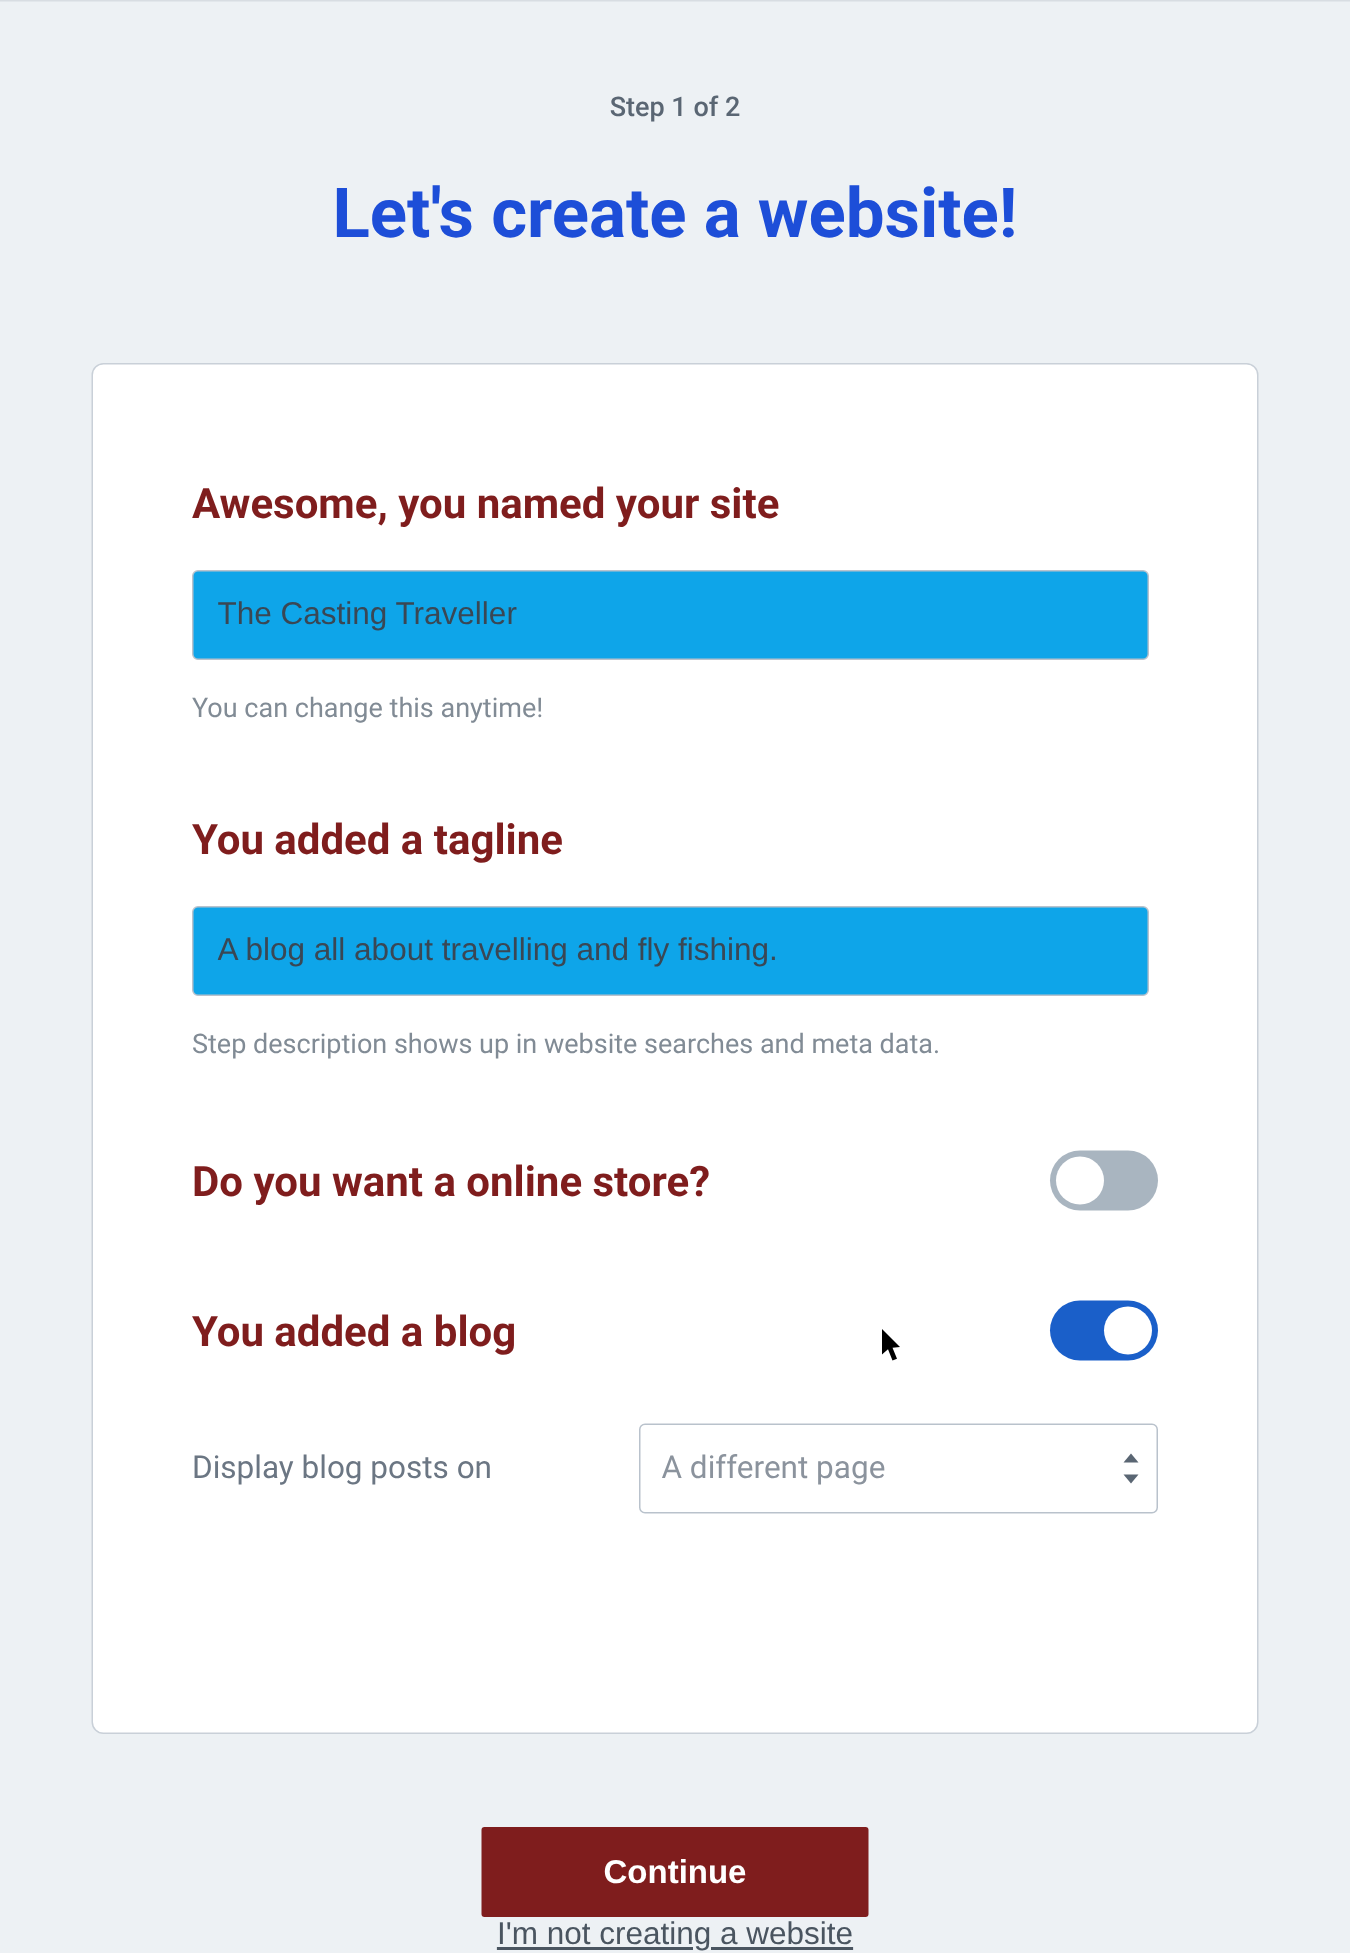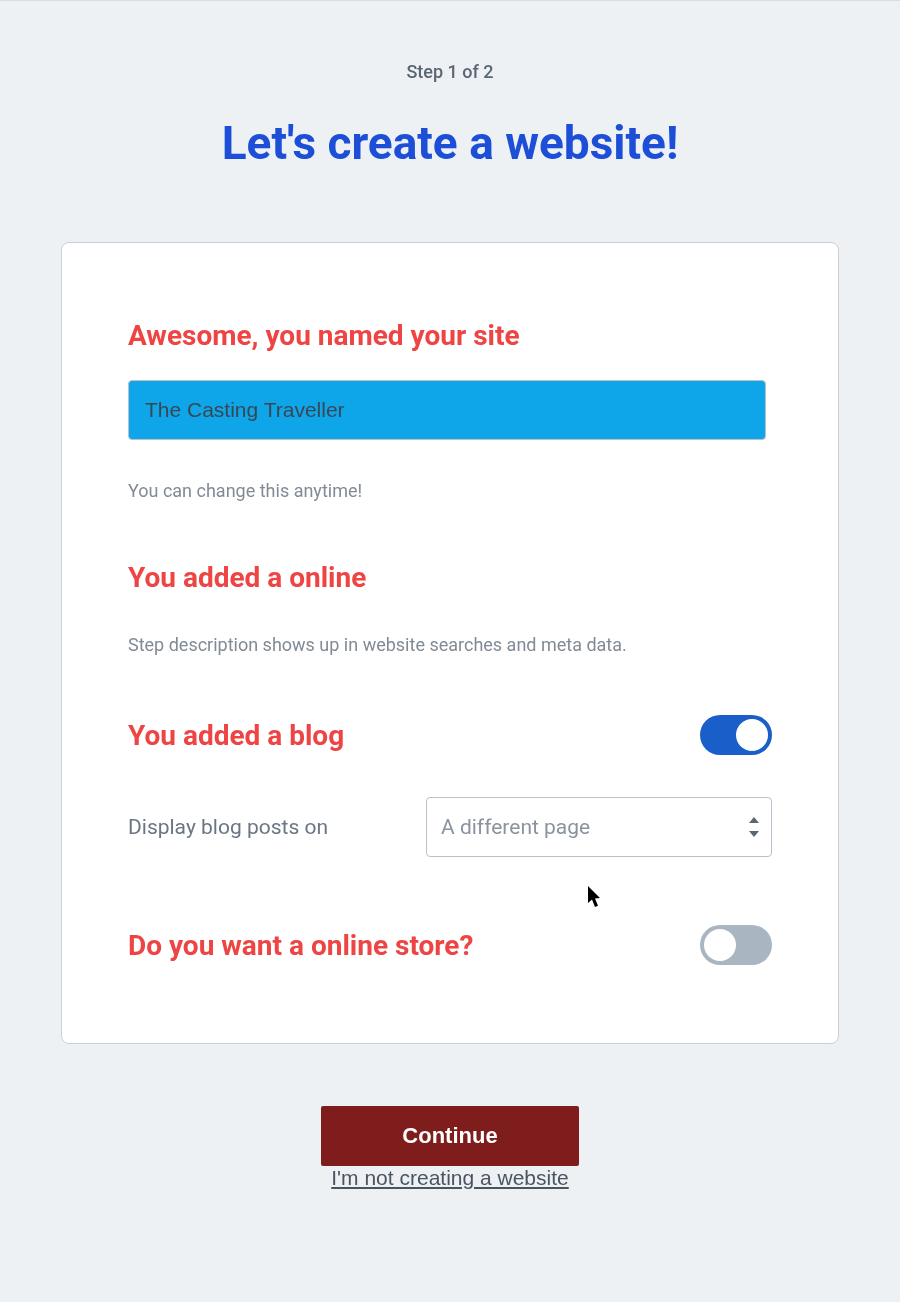--- a/index.html
+++ b/index.html
@@ -37,37 +37,37 @@
     background: #ffffff;
     border: 1px solid #c9d0d8;
     border-radius: 8px;
     padding: 76px 66px 78px 66px;
   }
   .section { margin-bottom: 60px; }
   .section:last-child { margin-bottom: 0; }
   .section-heading {
     font-size: 28px;
     font-weight: 700;
-    color: #ef4444;
+    color: #7f1d1d;
     margin-bottom: 28px;
   }
   .text-input {
     width: 638px;
     height: 60px;
     border: 1px solid #b9c2cc;
     border-radius: 4px;
     padding: 0 16px;
     font-size: 21px;
     color: #3a4754;
     background: #0ea5e9;
   }
   .helper-text {
     font-size: 18px;
     color: #818b95;
-    margin-top: 40px;
+    margin-top: 22px;
   }
   .row-with-toggle {
     display: flex;
     align-items: center;
     justify-content: space-between;
   }
   .row-with-toggle .section-heading { margin-bottom: 0; }
   .toggle {
     width: 72px;
     height: 40px;
@@ -181,51 +181,52 @@
 
   <div class="card">
 
     <div class="section">
       <h2 class="section-heading">Awesome, you named your site</h2>
       <input type="text" class="text-input" value="The Casting Traveller" style="">
       <div class="helper-text">You can change this anytime!</div>
     </div>
 
     <div class="section">
-      <h2 class="section-heading">You added a online</h2>
+      <h2 class="section-heading">You added a tagline</h2>
+      <input type="text" class="text-input" value="A blog all about travelling and fly fishing." style="">
       <div class="helper-text">Step description shows up in website searches and meta data.</div>
+    </div>
+
+    <div class="section">
+      <div class="row-with-toggle">
+        <h2 class="section-heading">Do you want a online store?</h2>
+        <div class="toggle off">
+          <div class="handle"></div>
+        </div>
+      </div>
     </div>
 
     <div class="section" style="margin-bottom:68px;">
       <div class="row-with-toggle">
         <h2 class="section-heading">You added a blog</h2>
         <div class="toggle on">
           <div class="handle"></div>
         </div>
       </div>
       <div class="select-row">
         <div class="select-label">Display blog posts on</div>
         <div class="select-wrap">
           <div class="select-box">
             <span>A different page</span>
           </div>
           <span class="select-arrows"></span>
         </div>
       </div>
     </div>
 
-    <div class="section">
-      <div class="row-with-toggle">
-        <h2 class="section-heading">Do you want a online store?</h2>
-        <div class="toggle off">
-          <div class="handle"></div>
-        </div>
-      </div>
-    </div>
-
   </div>
 
   <div class="footer-actions">
     <button class="continue-btn">Continue</button>
     <button class="skip-link">I'm not creating a website</button>
   </div>
 </div>
 
 <div class="cursor-sim">
   <svg width="16" height="22" viewBox="0 0 16 22">

